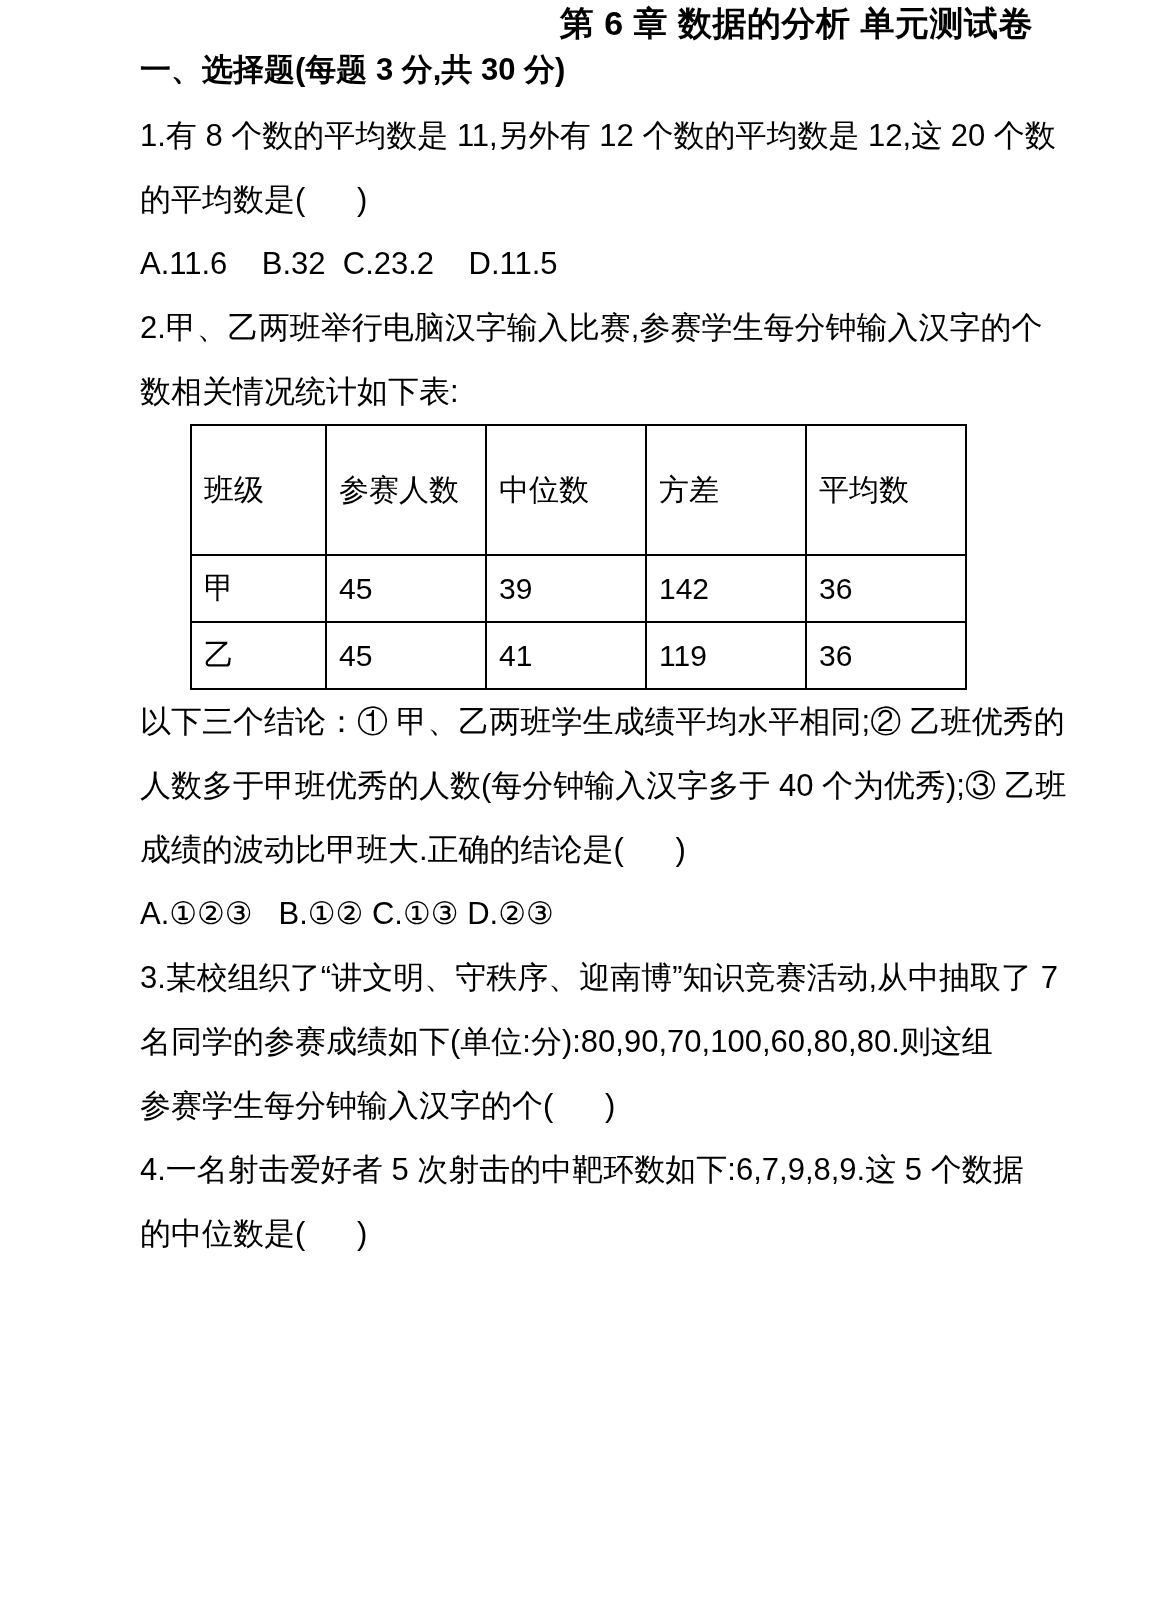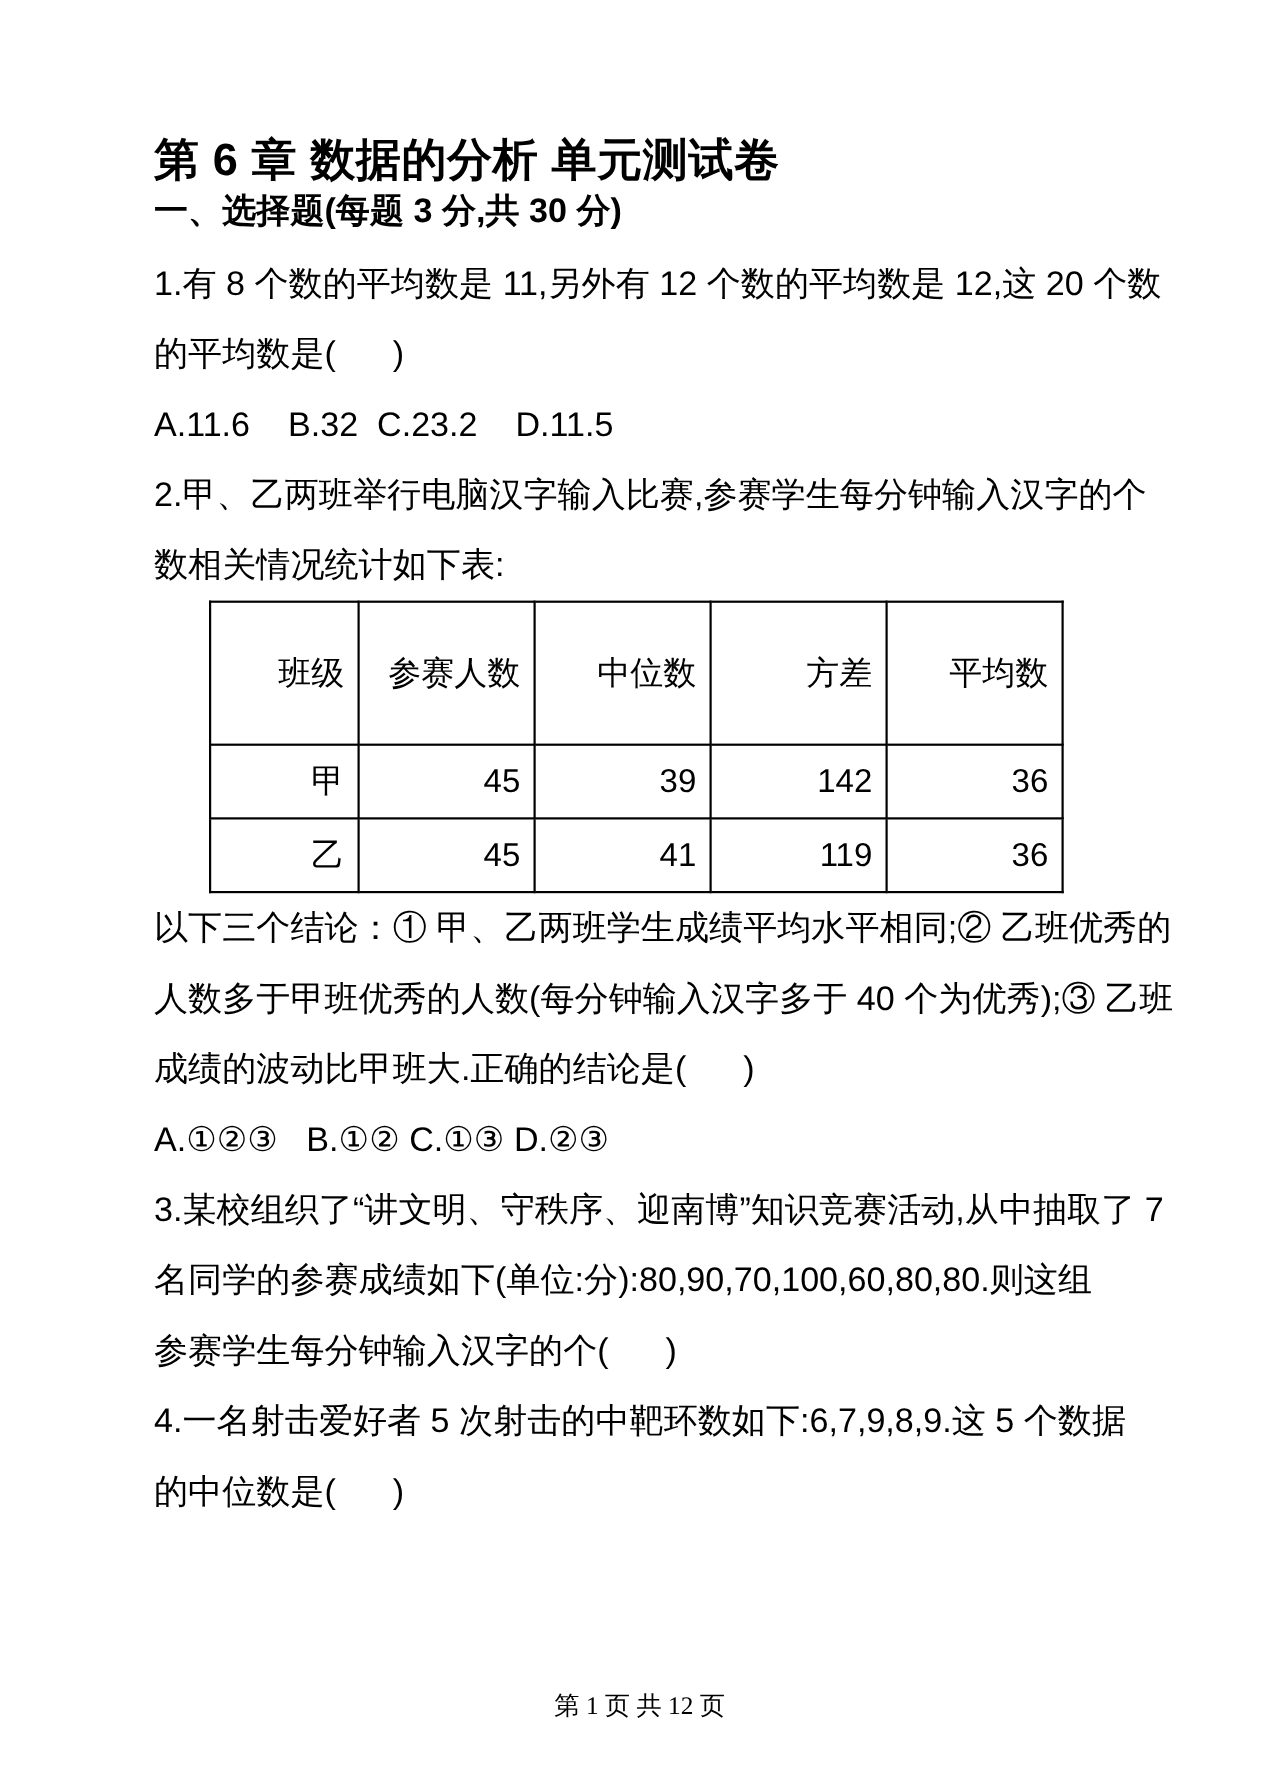--- a/index.html
+++ b/index.html
@@ -12,23 +12,22 @@
     color: #000000;
     overflow: hidden;
   }
   .page {
     position: relative;
     width: 100%;
     height: 100%;
     padding: 0 130px 0 140px;
   }
   .doc-title {
-    padding-top: 122px;
-    text-align: left;
-    font-size: 41px;
+    text-align: right;
+    font-size: 34px;
     font-weight: 700;
     line-height: 46px;
     white-space: pre;
     letter-spacing: 0.5px;
   }
   .section-heading {
     font-size: 31px;
     font-weight: 700;
     line-height: 48px;
     white-space: pre;
@@ -43,21 +42,21 @@
     margin-top: 10px;
   }
   table.stats-table {
     border-collapse: collapse;
     table-layout: fixed;
     width: 775px;
     margin-left: 50px;
   }
   table.stats-table td {
     border: 2px solid #000000;
-    text-align: right;
+    text-align: left;
     vertical-align: middle;
     font-size: 30px;
     white-space: pre;
     padding: 12px;
   }
   tr.header-row td { height: 130px; }
   tr.data-row td { height: 65px; }
   .page-footer {
     position: absolute;
     top: 1535px;
@@ -123,15 +122,14 @@
   <div class="line">成绩的波动比甲班大.正确的结论是(      )</div>
   <div class="line">A.①②③   B.①② C.①③ D.②③</div>
 
   <div class="line">3.某校组织了“讲文明、守秩序、迎南博”知识竞赛活动,从中抽取了 7</div>
   <div class="line">名同学的参赛成绩如下(单位:分):80,90,70,100,60,80,80.则这组</div>
   <div class="line">参赛学生每分钟输入汉字的个(      )</div>
 
   <div class="line">4.一名射击爱好者 5 次射击的中靶环数如下:6,7,9,8,9.这 5 个数据</div>
   <div class="line">的中位数是(      )</div>
 
-  <div class="page-footer">第 1 页 共 12 页</div>
 
 </div>
 
 </body></html>

